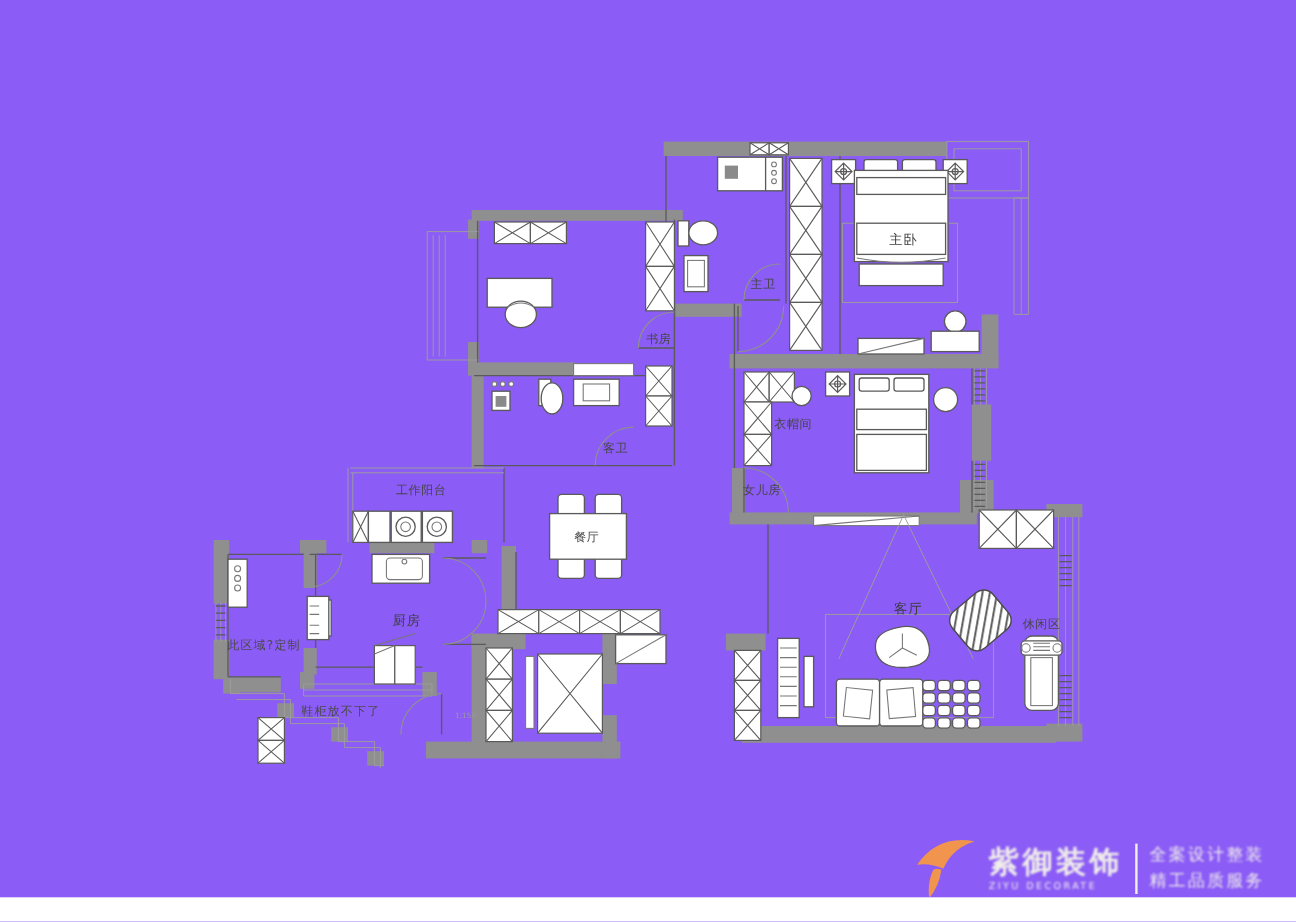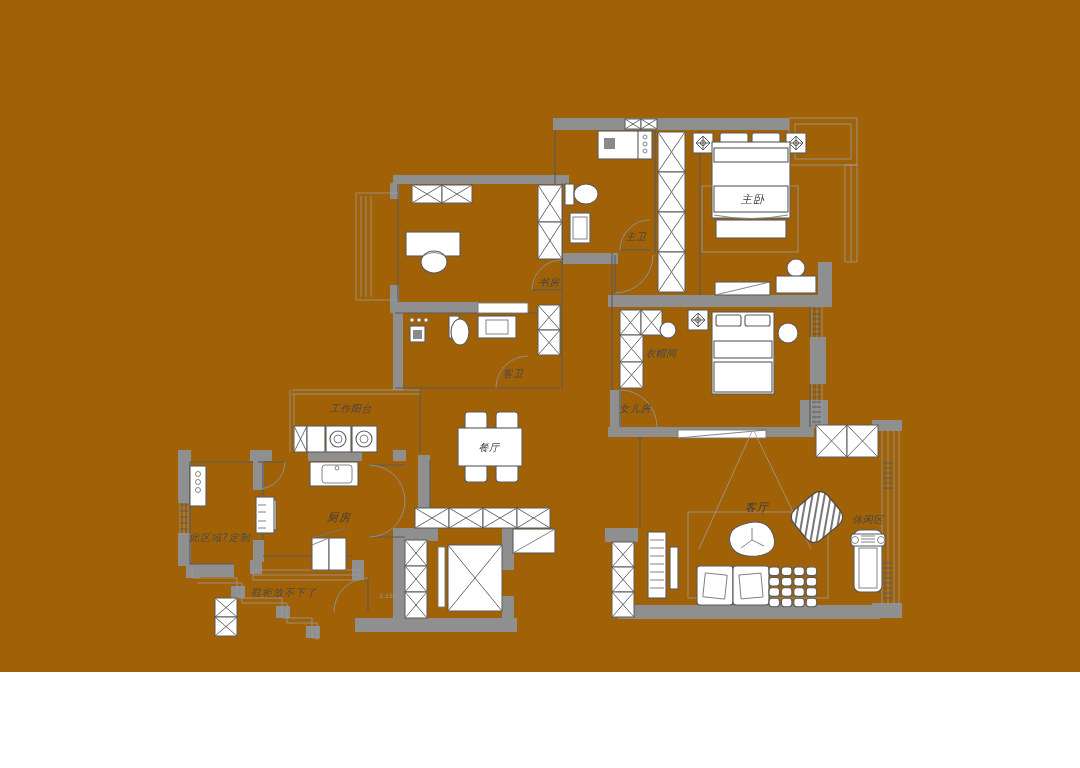--- a/index.html
+++ b/index.html
@@ -1,17 +1,17 @@
 <!DOCTYPE html>
 <html><head>
 <meta charset="utf-8">
 <style>
   html,body{margin:0;padding:0;background:#ffffff;}
-  .canvas{position:relative;width:1080px;height:672px;background:#a16207;overflow:hidden;
-          font-family:"DejaVu Sans","Liberation Sans",sans-serif;font-style:italic;}
+  .canvas{position:relative;width:1080px;height:748px;background:#8b5cf6;overflow:hidden;
+          font-family:"DejaVu Sans","Liberation Sans",sans-serif;}
   svg text{font-family:"DejaVu Sans","Liberation Sans",sans-serif;}
   .lbl{font-size:11px;fill:#3c3c3c;letter-spacing:1px;}
   .lbl-sm{font-size:10px;fill:#464646;letter-spacing:0.5px;}
   .note{font-size:10px;fill:#4a4a4a;letter-spacing:1px;}
   .tiny{font-size:6px;fill:#999;}
   .wl{fill:#8f8f8f;stroke:none;}
   .ln{fill:none;stroke:#5a5a5a;stroke-width:1.1;}
   .thin{fill:none;stroke:#9d9d9d;stroke-width:0.8;}
   .fx{fill:#ffffff;stroke:#5a5a5a;stroke-width:1.1;}
   .fx2{fill:#ffffff;stroke:#777;stroke-width:0.9;}

